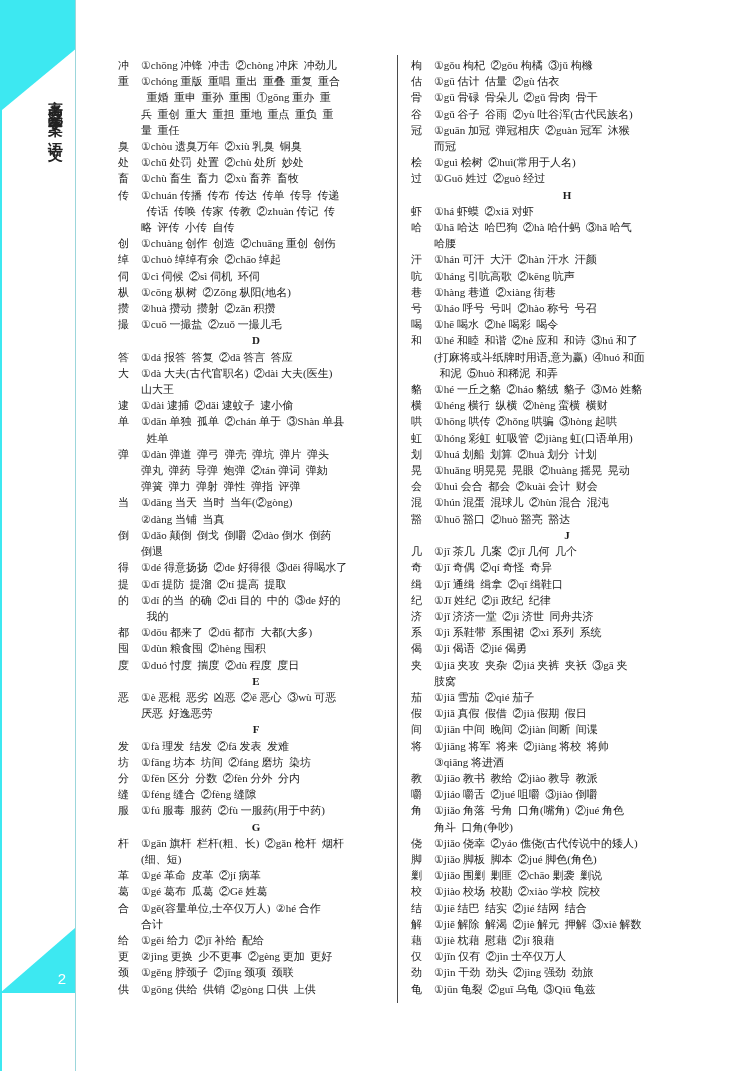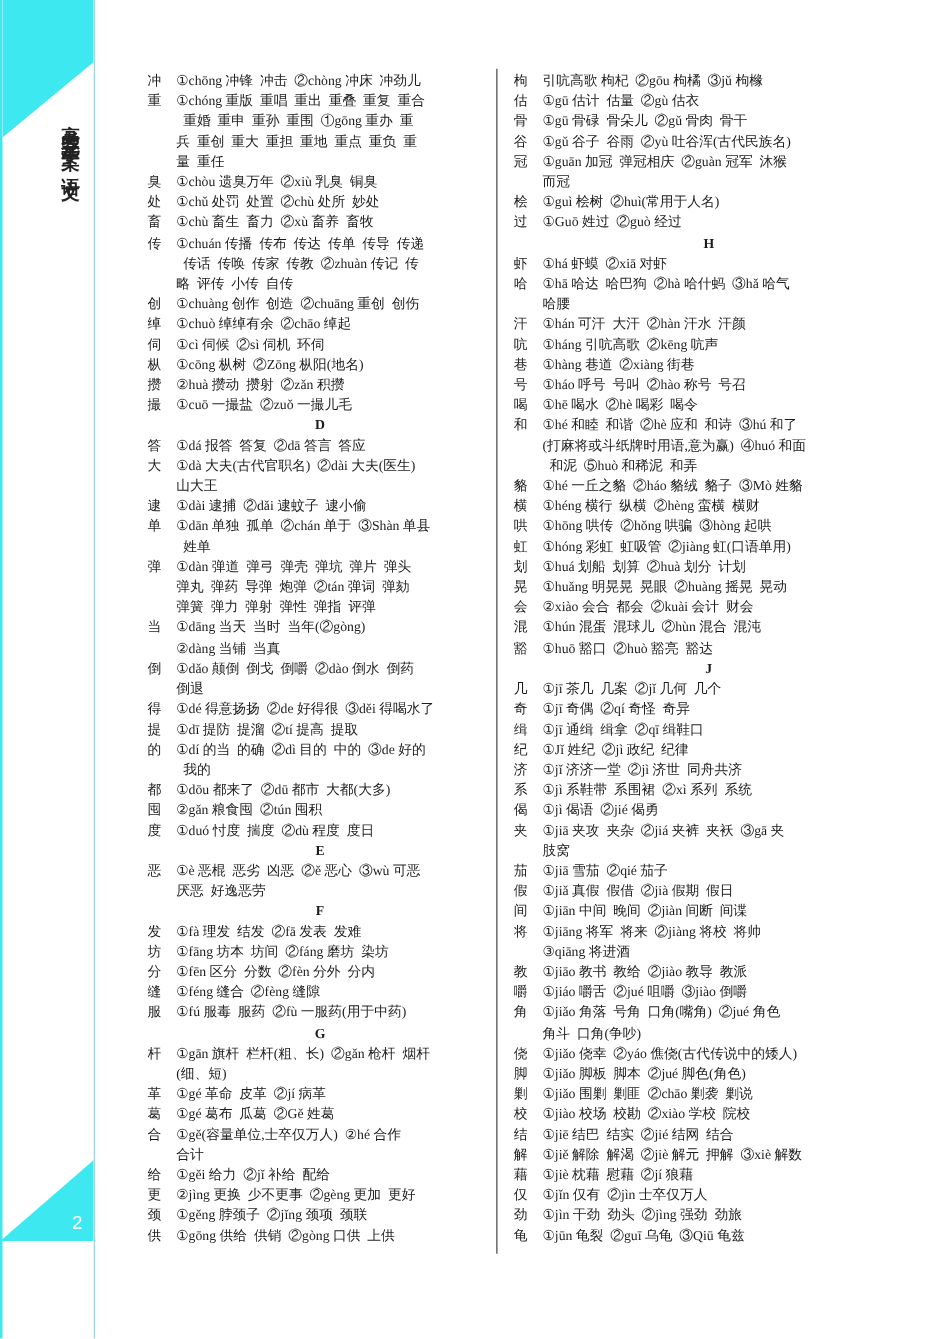--- a/index.html
+++ b/index.html
@@ -152,21 +152,21 @@
         <span class="hw">的</span>
         <span class="ebody">①dí 的当  的确  ②dì 目的  中的  ③de 好的
   我的</span>
       </div>
       <div class="entry">
         <span class="hw">都</span>
         <span class="ebody">①dōu 都来了  ②dū 都市  大都(大多)</span>
       </div>
       <div class="entry">
         <span class="hw">囤</span>
-        <span class="ebody">②gǎn 粮食囤  ②tún 囤积</span>
+        <span class="ebody">①dùn 粮食囤  ②hèng 囤积</span>
       </div>
       <div class="entry">
         <span class="hw">度</span>
         <span class="ebody">①duó 忖度  揣度  ②dù 程度  度日</span>
       </div>
       <div class="section-letter">E</div>
       <div class="entry">
         <span class="hw">恶</span>
         <span class="ebody">①è 恶棍  恶劣  凶恶  ②ě 恶心  ③wù 可恶
 厌恶  好逸恶劳</span>
@@ -225,21 +225,21 @@
       </div>
       <div class="entry">
         <span class="hw">供</span>
         <span class="ebody">①gōng 供给  供销  ②gòng 口供  上供</span>
       </div>
     </div>
   <div class="col-divider"></div>
   <div class="col col-right">
       <div class="entry">
         <span class="hw">枸</span>
-        <span class="ebody">引吭高歌 枸杞  ②gōu 枸橘  ③jǔ 枸橼</span>
+        <span class="ebody">①gǒu 枸杞  ②gōu 枸橘  ③jǔ 枸橼</span>
       </div>
       <div class="entry">
         <span class="hw">估</span>
         <span class="ebody">①gū 估计  估量  ②gù 估衣</span>
       </div>
       <div class="entry">
         <span class="hw">骨</span>
         <span class="ebody">①gū 骨碌  骨朵儿  ②gǔ 骨肉  骨干</span>
       </div>
       <div class="entry">
@@ -314,21 +314,21 @@
       <div class="entry">
         <span class="hw">划</span>
         <span class="ebody">①huá 划船  划算  ②huà 划分  计划</span>
       </div>
       <div class="entry">
         <span class="hw">晃</span>
         <span class="ebody">①huǎng 明晃晃  晃眼  ②huàng 摇晃  晃动</span>
       </div>
       <div class="entry">
         <span class="hw">会</span>
-        <span class="ebody">②xiào 会合  都会  ②kuài 会计  财会</span>
+        <span class="ebody">①huì 会合  都会  ②kuài 会计  财会</span>
       </div>
       <div class="entry">
         <span class="hw">混</span>
         <span class="ebody">①hún 混蛋  混球儿  ②hùn 混合  混沌</span>
       </div>
       <div class="entry">
         <span class="hw">豁</span>
         <span class="ebody">①huō 豁口  ②huò 豁亮  豁达</span>
       </div>
       <div class="section-letter">J</div>

